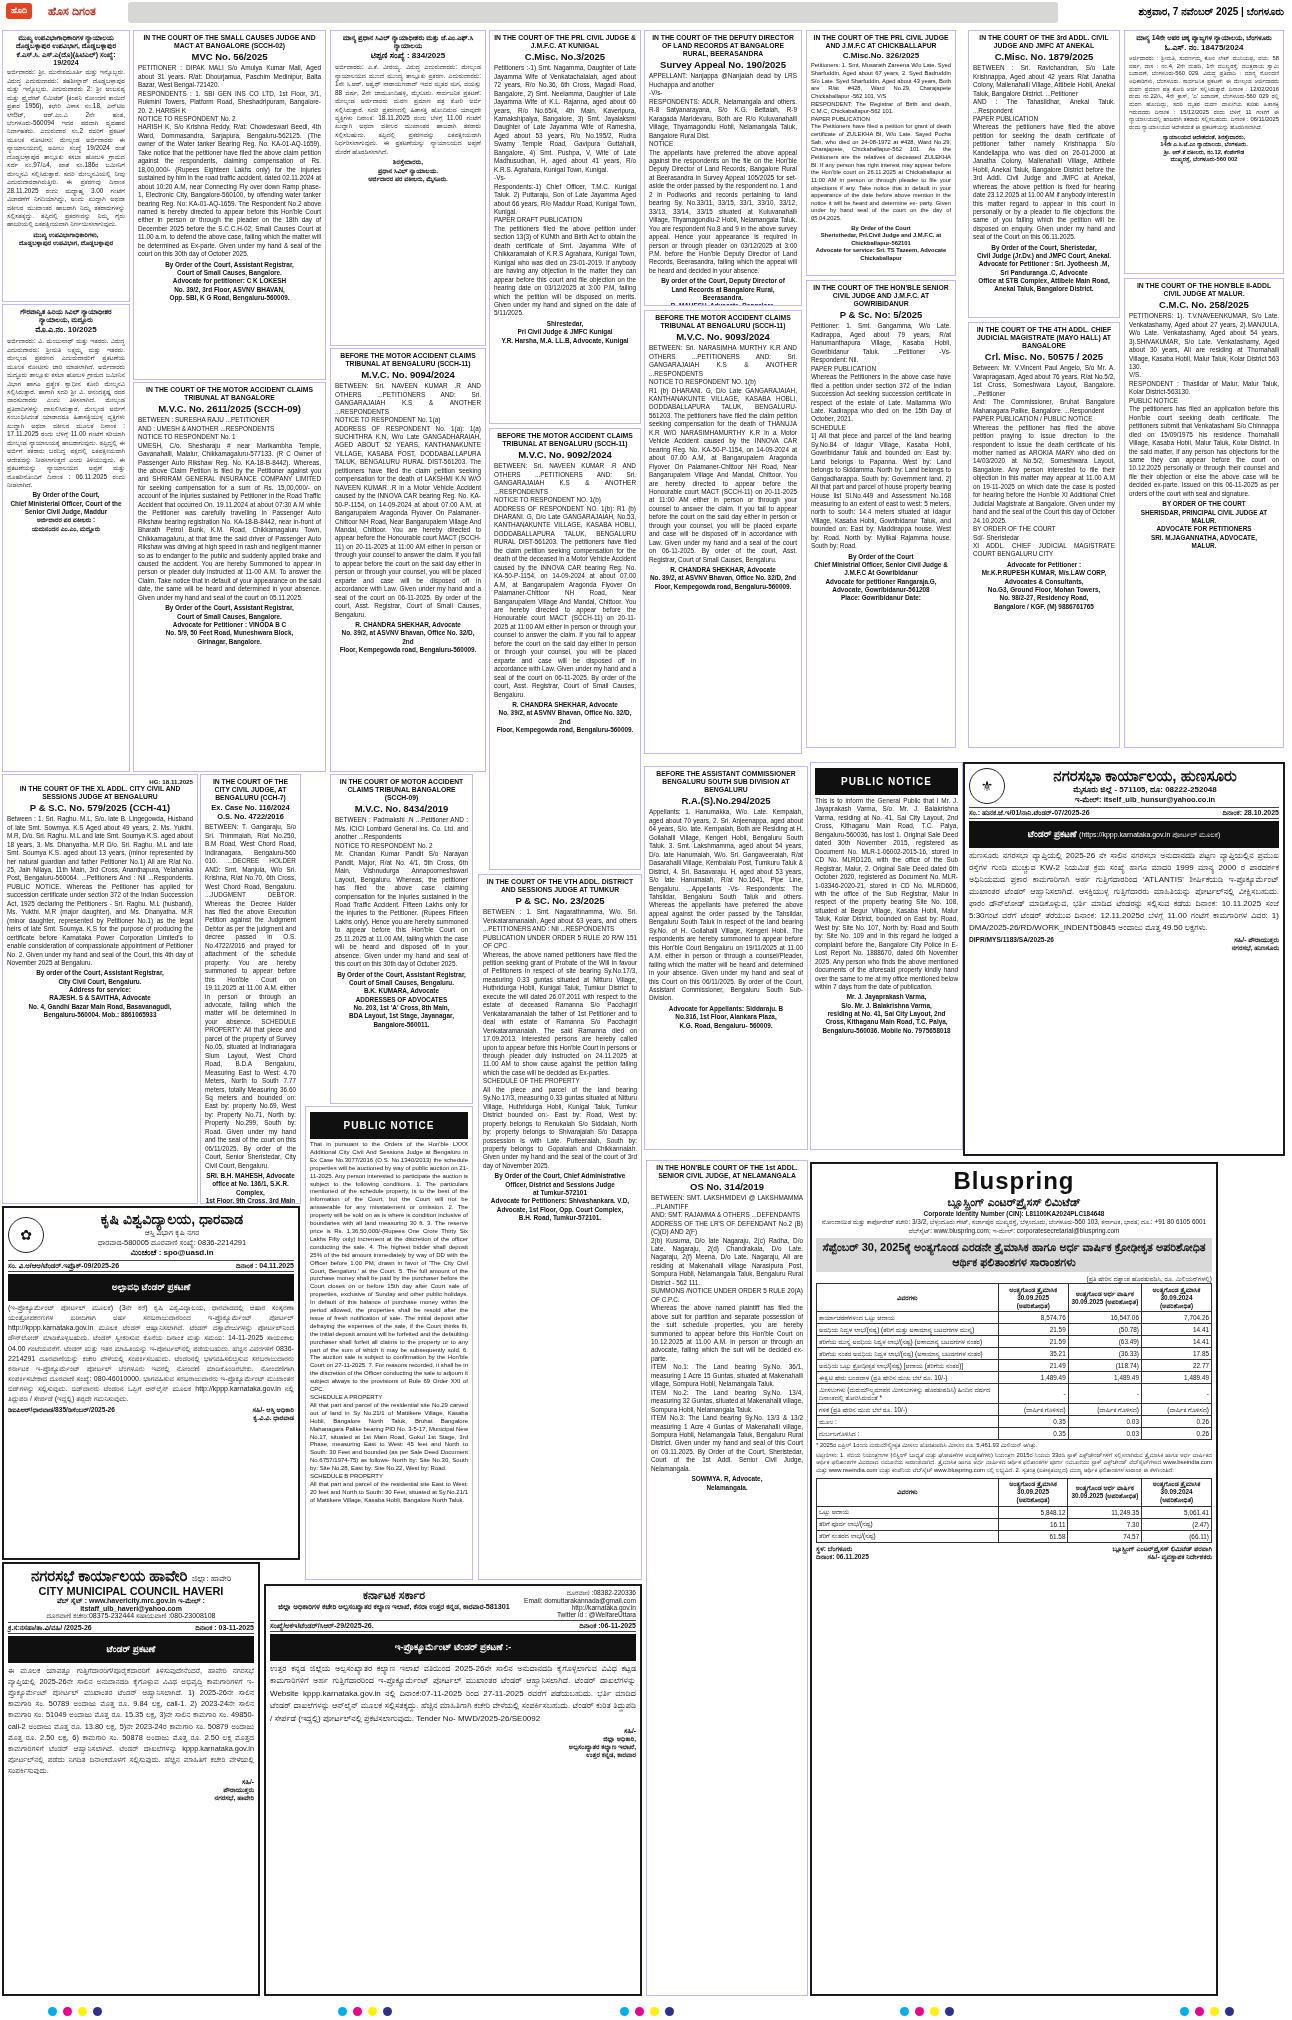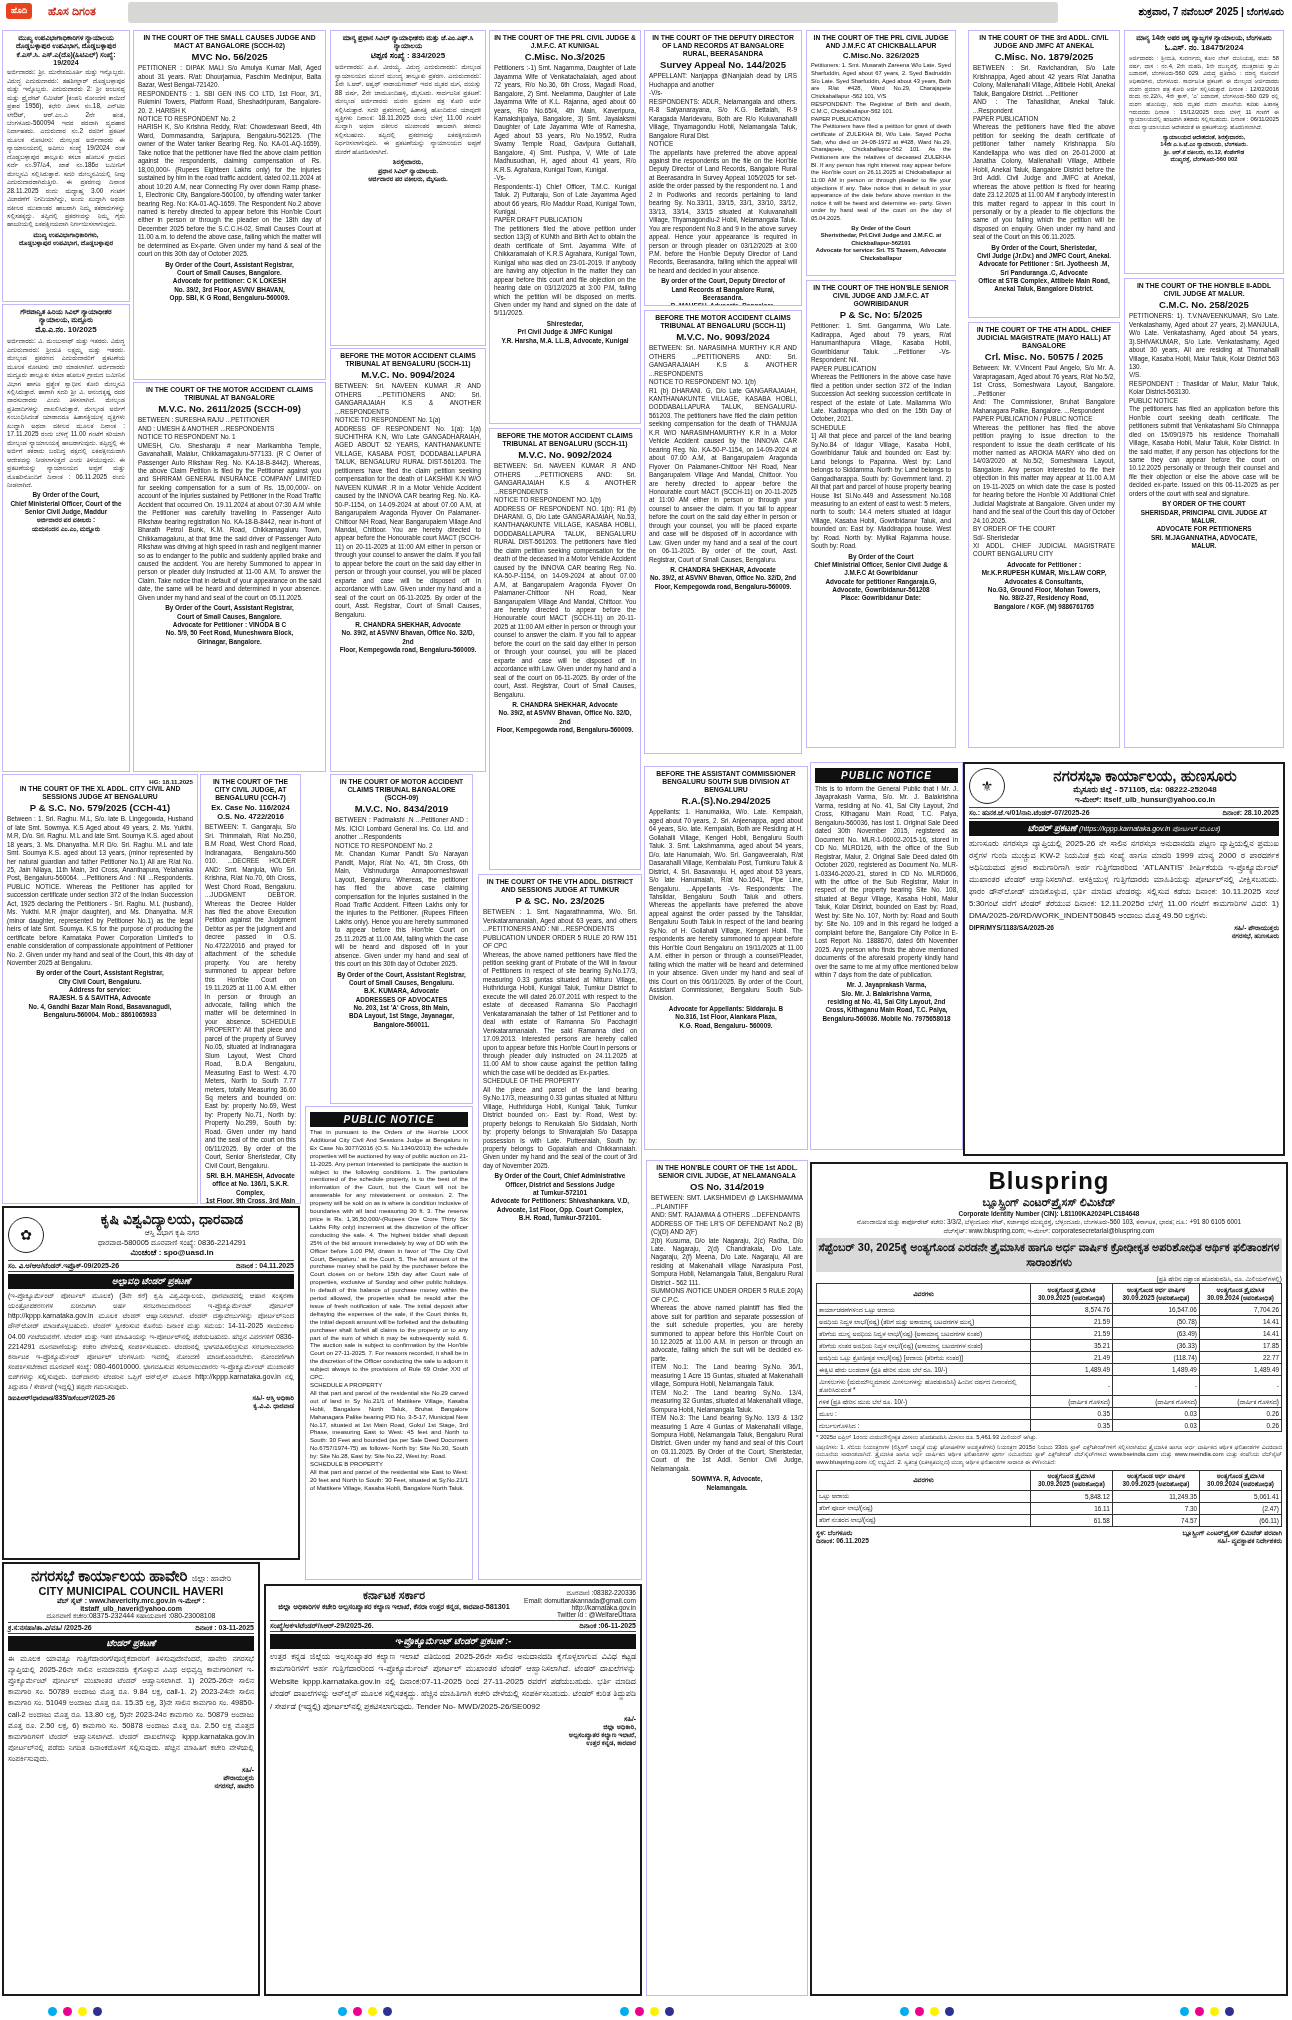--- a/index.html
+++ b/index.html
@@ -15,21 +15,21 @@
   #masttitle{position:absolute;left:128px;top:3px;width:930px;text-align:center;font-size:15px;font-weight:bold;color:#000;}
   #mastdate{position:absolute;right:8px;top:6px;font-size:10px;font-weight:bold;color:#000;}
   
   .nb{position:absolute;border:1px solid #c4b5fd;background:#fff;padding:3px 4px;overflow:hidden;box-sizing:border-box;}
   .nb2{border:2px solid #1a1a1a;}
   .ct{text-align:center;font-weight:bold;font-size:6.8px;line-height:1.2;white-space:pre-line;}
   .cs{text-align:center;font-weight:bold;font-size:9.5px;margin:1px 0 2px 0;}
   .bd{font-size:6.4px;line-height:1.32;text-align:justify;white-space:pre-line;}
   .ft{font-size:6.4px;line-height:1.3;text-align:center;font-weight:bold;margin-top:2px;white-space:pre-line;}
   .ref{font-size:6.2px;text-align:right;font-weight:bold;}
-  .bn{background:#101010;color:#fff;text-align:center;font-weight:bold;font-size:10px;padding:2px 0;margin:2px 0;letter-spacing:1px;font-style:italic;}
+  .bn{background:#101010;color:#fff;text-align:center;font-weight:bold;font-size:10px;padding:8px 0;margin:2px 0;letter-spacing:1px;}
   .bn.kn{font-size:9px;letter-spacing:0;}
   .tendhead{display:flex;align-items:center;gap:6px;margin-bottom:2px;}
   .emb{width:34px;height:34px;min-width:34px;border:1.5px solid #222;border-radius:50%;
        display:flex;align-items:center;justify-content:center;font-size:14px;}
   .torg{flex:1;text-align:center;}
   .torg .t1{font-weight:bold;font-size:12px;}
   .torg .t2{font-size:8px;font-weight:bold;}
   .torg .t3{font-size:7.5px;}
   .refrow{display:flex;justify-content:space-between;font-size:7px;font-weight:bold;border-top:1px solid #444;
           border-bottom:1px solid #444;padding:1px 0;margin:2px 0;}
@@ -205,21 +205,21 @@
     <div class="ft">By Order of the Court, Chief Administrative
 Officer, District and Sessions Judge
 at Tumkur-572101
 Advocate for Petitioners: Shivashankara. V.D,
 Advocate, 1st Floor, Opp. Court Complex,
 B.H. Road, Tumkur-572101.</div>
   </div>
 
   <div class="nb" style="left:644px;top:30px;width:158px;height:276px">
     <div class="ct">IN THE COURT OF THE DEPUTY DIRECTOR OF LAND RECORDS AT BANGALORE RURAL, BEERASANDRA</div>
-    <div class="cs">Survey Appeal No. 144/2025</div>
+    <div class="cs">Survey Appeal No. 190/2025</div>
     <div class="bd">APPELLANT: Nanjappa @Nanjaiah dead by LRS Huchappa and another
 -V/s-
 RESPONDENTS: ADLR, Nelamangala and others. R-8 Satyanarayana, S/o K.G. Bettaiah, R-9 Karagada Maridevaru, Both are R/o Kuluvanahalli Village, Thyamagondlu Hobli, Nelamangala Taluk, Bangalore Rural Dist.
 NOTICE
 The appellants have preferred the above appeal against the respondents on the file on the Hon'ble Deputy Director of Land Records, Bangalore Rural at Beerasandra in Survey Appeal 105/2025 for set-aside the order passed by the respondent no. 1 and 2 in Podiworks and records pertaining to land bearing Sy. No.33/11, 33/15, 33/1, 33/10, 33/12, 33/13, 33/14, 33/15 situated at Kuluvanahalli Village, Thyamagondlu-2 Hobli, Nelamangala Taluk. You are respondent No.8 and 9 in the above survey appeal. Hence your appearance is required in person or through pleader on 03/12/2025 at 3:00 P.M. before the Hon'ble Deputy Director of Land Records, Beerasandra, failing which the appeal will be heard and decided in your absence.</div>
     <div class="ft">By order of the Court, Deputy Director of
 Land Records at Bangalore Rural,
 Beerasandra.
 B. MAHESH, Advocate, Bangalore.</div>
   </div>
@@ -433,21 +433,21 @@
       <span>ದಿನಾಂಕ :06-11-2025</span>
     </div>
     <div class="bn kn">ಇ-ಪ್ರೊಕ್ಯೂರ್ಮೆಂಟ್ ಟೆಂಡರ್ ಪ್ರಕಟಣೆ :-</div>
     <div class="bd" style="font-size:8px;line-height:1.55">ಉತ್ತರ ಕನ್ನಡ ಜಿಲ್ಲೆಯ ಅಲ್ಪಸಂಖ್ಯಾತರ ಕಲ್ಯಾಣ ಇಲಾಖೆ ವತಿಯಿಂದ 2025-26ನೇ ಸಾಲಿನ ಅನುದಾನದಡಿ ಕೈಗೊಳ್ಳಲಾಗುವ ವಿವಿಧ ಕಟ್ಟಡ ಕಾಮಗಾರಿಗಳಿಗೆ ಅರ್ಹ ಗುತ್ತಿಗೆದಾರರಿಂದ ಇ-ಪ್ರೊಕ್ಯೂರ್ಮೆಂಟ್ ಪೋರ್ಟಲ್ ಮುಖಾಂತರ ಟೆಂಡರ್ ಆಹ್ವಾನಿಸಲಾಗಿದೆ. ಟೆಂಡರ್ ದಾಖಲೆಗಳನ್ನು Website kppp.karnataka.gov.in ನಲ್ಲಿ ದಿನಾಂಕ:07-11-2025 ರಿಂದ 27-11-2025 ರವರೆಗೆ ಪಡೆಯಬಹುದು. ಭರ್ತಿ ಮಾಡಿದ ಟೆಂಡರ್ ದಾಖಲೆಗಳನ್ನು ಆನ್‌ಲೈನ್ ಮೂಲಕ ಸಲ್ಲಿಸತಕ್ಕದ್ದು. ಹೆಚ್ಚಿನ ಮಾಹಿತಿಗಾಗಿ ಕಚೇರಿ ವೇಳೆಯಲ್ಲಿ ಸಂಪರ್ಕಿಸಬಹುದು. ಟೆಂಡರ್ ಕುರಿತ ತಿದ್ದುಪಡಿ / ಸೇರ್ಪಡೆ (ಇದ್ದಲ್ಲಿ) ಪೋರ್ಟಲ್‌ನಲ್ಲಿ ಪ್ರಕಟಿಸಲಾಗುವುದು. Tender No- MWD/2025-26/SE0092</div>
     <div class="sig"><span></span><span style="text-align:right">ಸಹಿ/-
 ಜಿಲ್ಲಾ ಅಧಿಕಾರಿ,
 ಅಲ್ಪಸಂಖ್ಯಾತರ ಕಲ್ಯಾಣ ಇಲಾಖೆ,
 ಉತ್ತರ ಕನ್ನಡ, ಕಾರವಾರ</span></div>
   </div>
 
-  <div class="nb nb2" style="left:810px;top:1162px;width:478px;height:834px">
+  <div class="nb nb2" style="left:810px;top:1162px;width:408px;height:834px">
     <div class="blogo">Bluspring</div>
     <div class="bkn">ಬ್ಲೂಸ್ಪ್ರಿಂಗ್ ಎಂಟರ್‌ಪ್ರೈಸಸ್ ಲಿಮಿಟೆಡ್</div>
     <div class="bsm" style="font-weight:bold">Corporate Identity Number (CIN): L81100KA2024PLC184648</div>
     <div class="bsm">ನೋಂದಾಯಿತ ಮತ್ತು ಕಾರ್ಪೊರೇಟ್ ಕಚೇರಿ: 3/3/2, ಬೆಳ್ಳಂದೂರು ಗೇಟ್, ಸರ್ಜಾಪುರ ಮುಖ್ಯರಸ್ತೆ, ಬೆಳ್ಳಂದೂರು, ಬೆಂಗಳೂರು-560 103, ಕರ್ನಾಟಕ, ಭಾರತ; ದೂ.: +91 80 6105 6001
 ವೆಬ್‌ಸೈಟ್: www.bluspring.com; ಇ-ಮೇಲ್: corporatesecretarial@bluspring.com</div>
     <div class="bhl">ಸೆಪ್ಟೆಂಬರ್ 30, 2025ಕ್ಕೆ ಅಂತ್ಯಗೊಂಡ ಎರಡನೇ ತ್ರೈಮಾಸಿಕ ಹಾಗೂ ಅರ್ಧ ವಾರ್ಷಿಕ ಕ್ರೋಢೀಕೃತ ಅಪರಿಶೋಧಿತ ಆರ್ಥಿಕ ಫಲಿತಾಂಶಗಳ ಸಾರಾಂಶಗಳು</div>
     <div class="bsm" style="text-align:right">(ಪ್ರತಿ ಷೇರಿನ ದತ್ತಾಂಶ ಹೊರತುಪಡಿಸಿ, ರೂ. ಮಿಲಿಯನ್‌ಗಳಲ್ಲಿ)</div>
     <table class="bt">
       <tbody>
           <tr>

